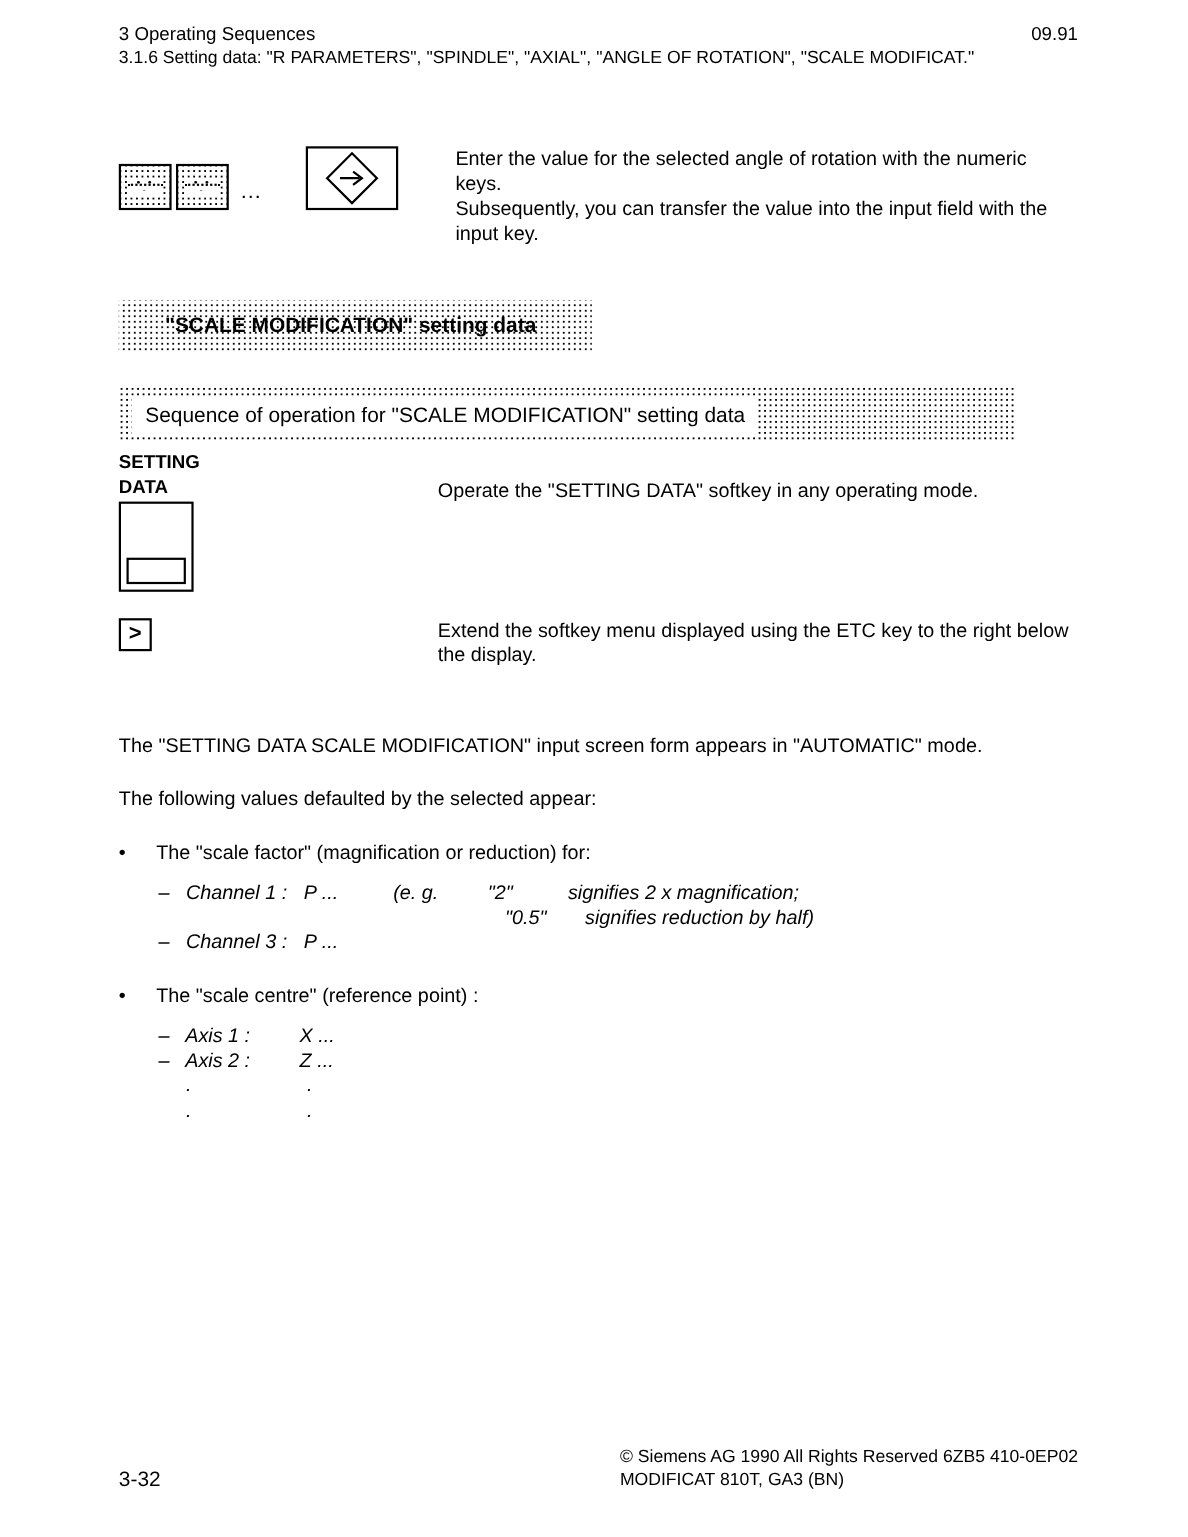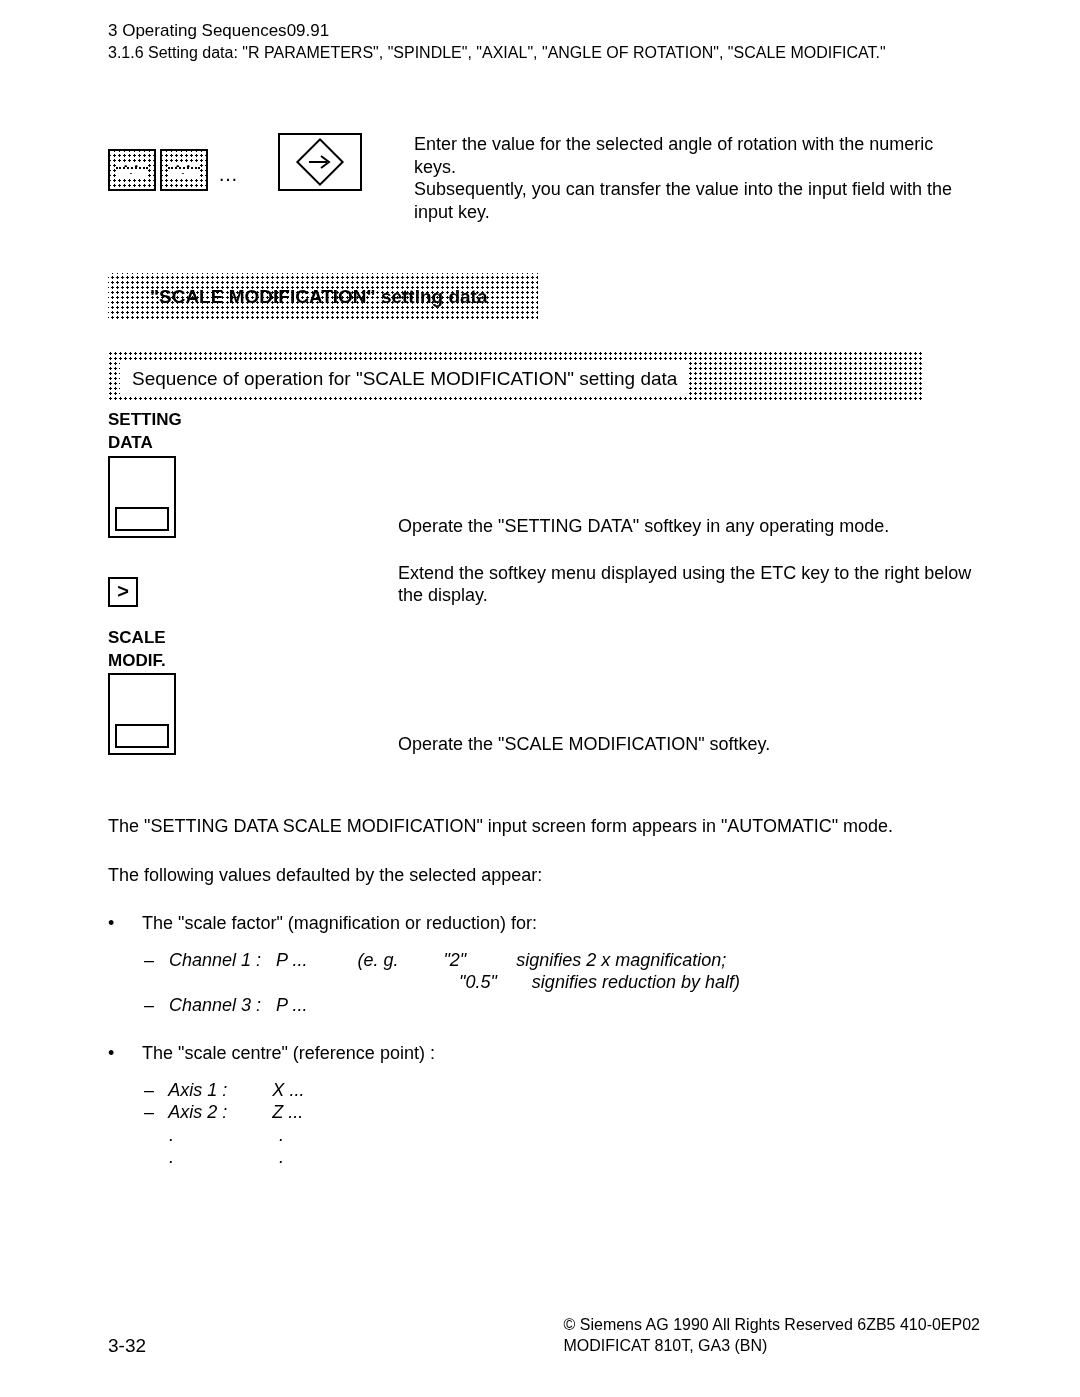--- a/index.html
+++ b/index.html
@@ -13,21 +13,21 @@
     position: relative;
     font-size: 18px;
   }
   .page {
     padding: 20px 100px 0 108px;
     box-sizing: border-box;
     line-height: 1.25;
   }
   .hdr {
     display: flex;
-    justify-content: flex-start;
+    justify-content: space-between;
     white-space: nowrap;
     font-size: 17px;
   }
   .subhdr {
     font-size: 16px;
     margin-top: 2px;
   }
   .row {
     display: flex;
     align-items: flex-start;
@@ -137,21 +137,21 @@
     position: absolute;
     left: 12px;
     top: 10px;
     background: #fff;
     padding: 6px 12px;
     font-size: 19px;
   }
   .step {
     margin-top: 14px;
     display: flex;
-    align-items: flex-end;
+    align-items: flex-start;
   }
   .step:first-of-type { margin-top: 6px; }
   .step-label {
     font-weight: bold;
     font-size: 17px;
     margin-bottom: 2px;
   }
   .softkey {
     width: 68px;
     border: 2px solid #000;
@@ -280,30 +280,20 @@
 
   <div class="step" style="margin-top:24px">
     <div class="leftcol">
       <div class="etc-key">
         <span>&gt;</span>
       </div>
     </div>
     <div style="margin-top:0">Extend the softkey menu displayed using the ETC key to the right below the display.</div>
   </div>
 
-  <div class="step" style="margin-top:20px">
-    <div class="leftcol">
-      <div class="step-label">SCALE</div>
-      <div class="step-label">MODIF.</div>
-      <div class="softkey tall">
-        <div class="inner"></div>
-      </div>
-    </div>
-    <div style="margin-top:26px">Operate the "SCALE MODIFICATION" softkey.</div>
-  </div>
 
   <div class="para">The "SETTING DATA SCALE MODIFICATION" input screen form appears in "AUTOMATIC" mode.</div>
   <div style="margin-top:26px">The following values defaulted by the selected appear:</div>
 
   <div class="bullet-row" style="margin-top:26px">
     <div class="bullet-dot">•</div>
     <div>
       <div>The "scale factor" (magnification or reduction) for:</div>
     </div>
   </div>

